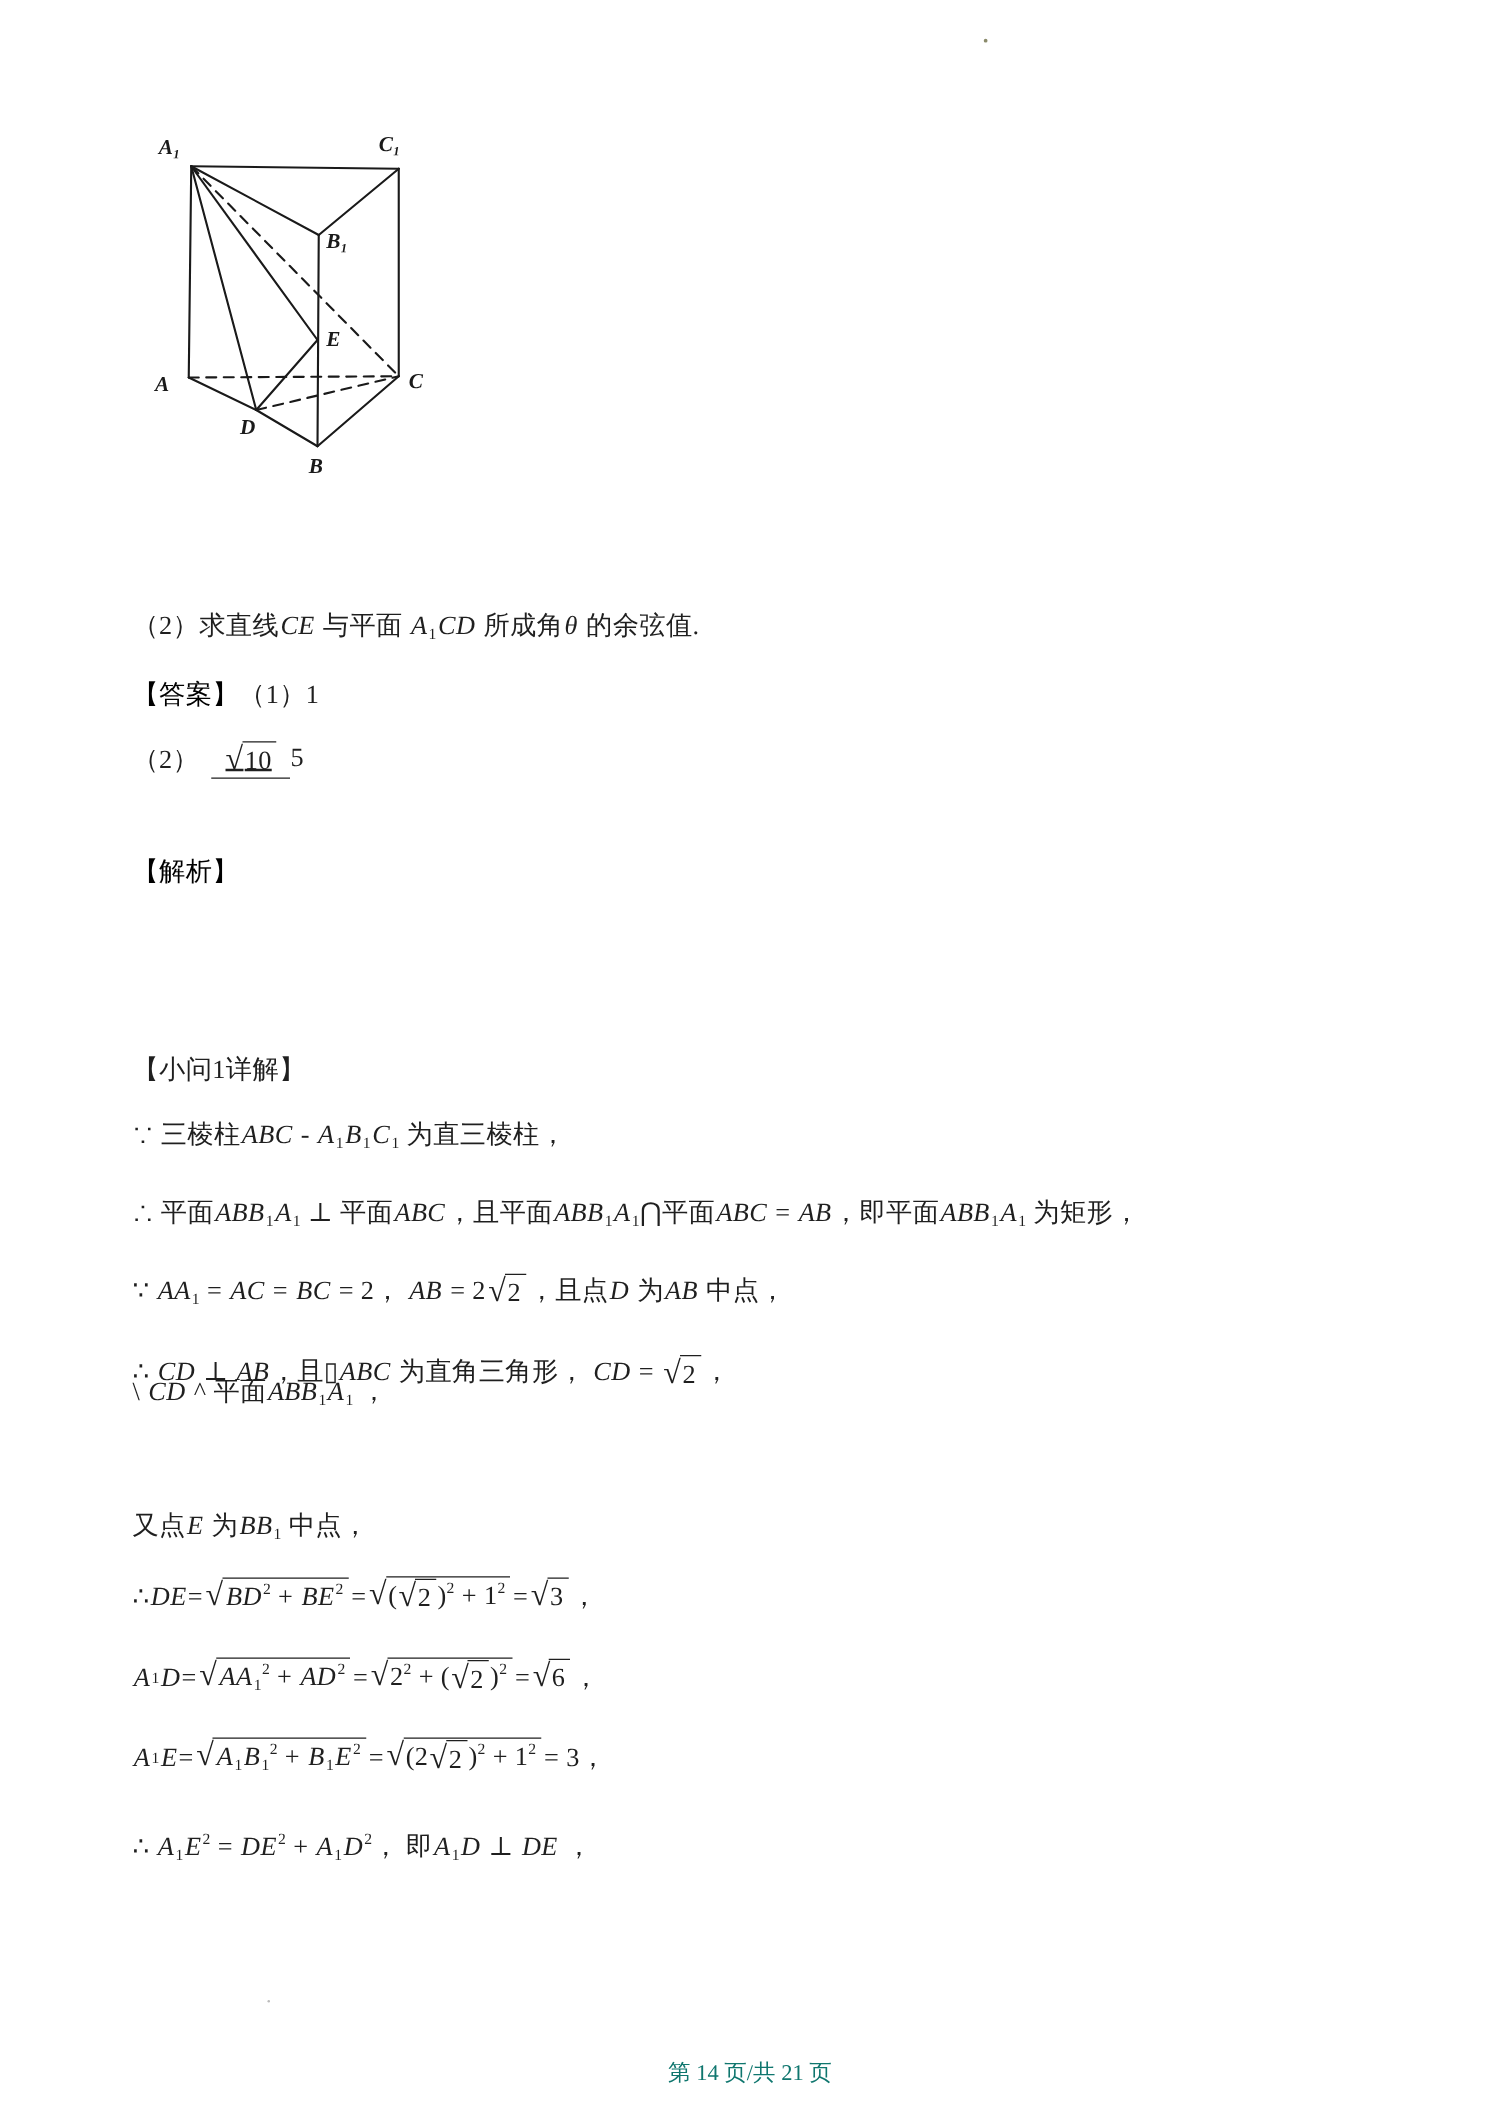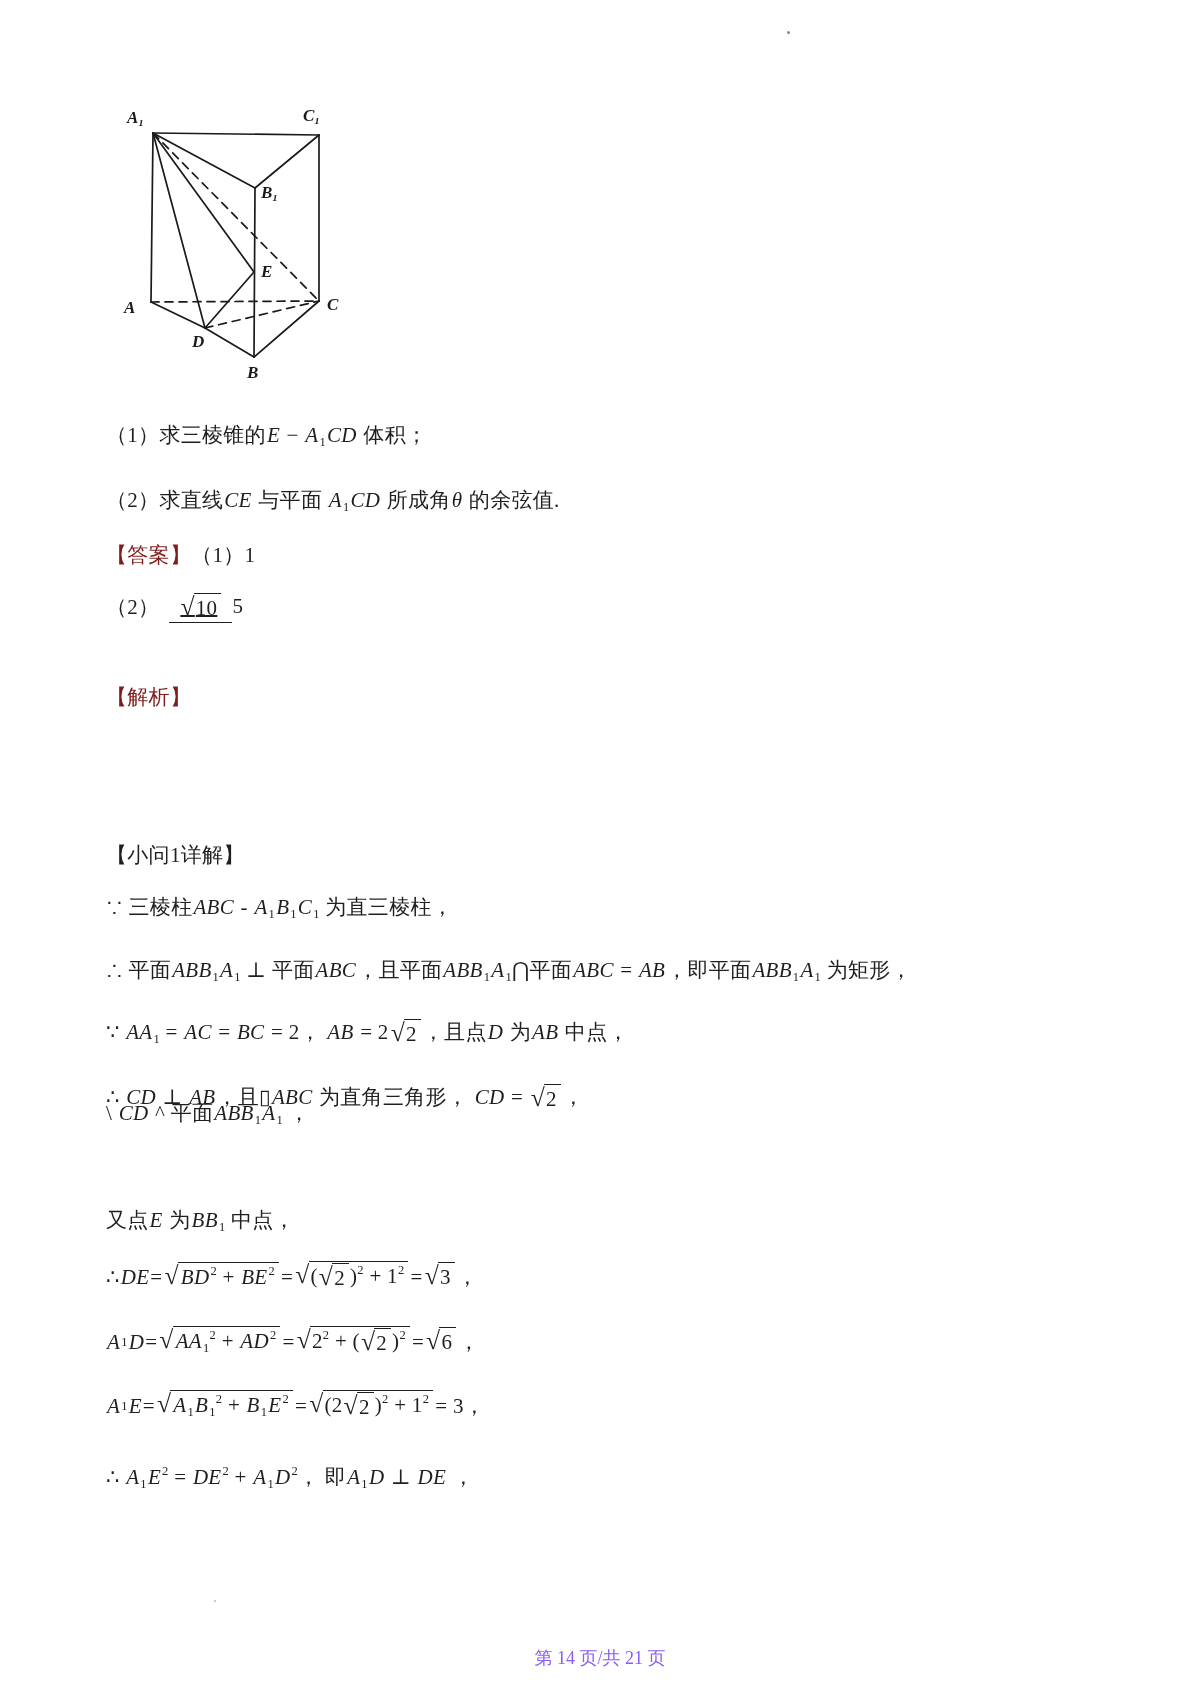--- a/index.html
+++ b/index.html
@@ -11,32 +11,32 @@
   .line{
     position:absolute;left:106px;font-size:21px;line-height:1.35;
     white-space:nowrap;letter-spacing:.3px;
   }
   .line span{display:inline;}
   .t{font-family:"Liberation Serif","DejaVu Serif",serif;}
   .m{font-style:italic;font-family:"Liberation Serif","DejaVu Serif",serif;padding:0 1px;}
   .n{font-family:"Liberation Serif","DejaVu Serif",serif;}
   .sub{font-size:12.5px;vertical-align:-4px;font-style:normal;}
   .sup{font-size:12.5px;vertical-align:9px;font-style:normal;}
-  .blue{color:#7f1d1d;}
+  .blue{color:#000000;}
   .sqrt{display:inline-flex;align-items:flex-end;margin:0 2px;vertical-align:middle;}
   .rad{font-size:1.22em;line-height:.85;font-style:normal;}
   .radicand{border-top:1.7px solid #1f1f1f;padding:2px 4px 0 2px;margin-left:-1px;display:inline-block;}
   .radicand .sqrt{margin:0 1px;}
   .frac{display:inline-flex;flex-direction:column;align-items:center;vertical-align:middle;margin-left:10px;}
   .num{border-bottom:1.7px solid #1f1f1f;padding:0 9px 4px;display:inline-flex;align-items:flex-end;text-decoration:underline;}
   .den{padding-top:3px;}
   .flexline{display:flex;align-items:center;}
   .figure{position:absolute;left:100px;top:95px;}
   .figure text{font-family:"Liberation Serif","DejaVu Serif",serif;font-style:italic;font-weight:bold;font-size:17px;fill:#1a1a1a;}
-  .footer{position:absolute;left:0;right:0;text-align:center;font-size:18px;color:#8b5cf6;}
+  .footer{position:absolute;left:0;right:0;text-align:center;font-size:18px;color:#0f766e;}
   .speck{position:absolute;border-radius:50%;}
 </style>
 </head>
 <body>
 
 <div class="page">
 
   <svg class="figure" width="270" height="295" viewBox="0 0 270 295">
     <g stroke="#1a1a1a" stroke-width="1.7" fill="none" stroke-linecap="round">
       <line x1="53" y1="38" x2="219" y2="40"></line>
@@ -60,21 +60,20 @@
     <text x="27" y="28">A₁</text>
     <text x="203" y="26">C₁</text>
     <text x="161" y="103">B₁</text>
     <text x="161" y="182">E</text>
     <text x="24" y="218">A</text>
     <text x="227" y="215">C</text>
     <text x="92" y="252">D</text>
     <text x="147" y="283">B</text>
   </svg>
 
-  <div class="line" style="top:421px"><span class="t">（1）求三棱锥的</span><span class="m">E</span><span class="n"> − </span><span class="m">A</span><span class="sub">1</span><span class="m">CD</span><span class="t"> 体积；</span></div>
   <div class="line" style="top:486px"><span class="t">（2）求直线</span><span class="m">CE</span><span class="t"> 与平面 </span><span class="m">A</span><span class="sub">1</span><span class="m">CD</span><span class="t"> 所成角</span><span class="m">θ</span><span class="t"> 的余弦值.</span></div>
   <div class="line" style="top:541px"><span class="blue">【答案】</span><span class="t">（1）1</span></div>
   <div class="line flexline" style="top:592px">
       <span class="t">（2）</span>
       <span class="frac"><span class="num"><span class="sqrt"><span class="rad">√</span><span class="radicand"><span class="n">10</span></span></span></span><span class="den"><span class="n">5</span></span></span>
     </div>
   <div class="line" style="top:683px"><span class="blue">【解析】</span></div>
   <div class="line" style="top:841px"><span class="t">【小问1详解】</span></div>
   <div class="line" style="top:893px"><span class="n">∵ </span><span class="t">三棱柱</span><span class="m">ABC</span><span class="n"> - </span><span class="m">A</span><span class="sub">1</span><span class="m">B</span><span class="sub">1</span><span class="m">C</span><span class="sub">1</span><span class="t"> 为直三棱柱，</span></div>
   <div class="line" style="top:956px"><span class="n">∴ </span><span class="t">平面</span><span class="m">ABB</span><span class="sub">1</span><span class="m">A</span><span class="sub">1</span><span class="n"> ⊥ </span><span class="t">平面</span><span class="m">ABC</span><span class="t">，且平面</span><span class="m">ABB</span><span class="sub">1</span><span class="m">A</span><span class="sub">1</span><span class="n">⋂</span><span class="t">平面</span><span class="m">ABC</span><span class="n"> = </span><span class="m">AB</span><span class="t">，即平面</span><span class="m">ABB</span><span class="sub">1</span><span class="m">A</span><span class="sub">1</span><span class="t"> 为矩形，</span></div>

